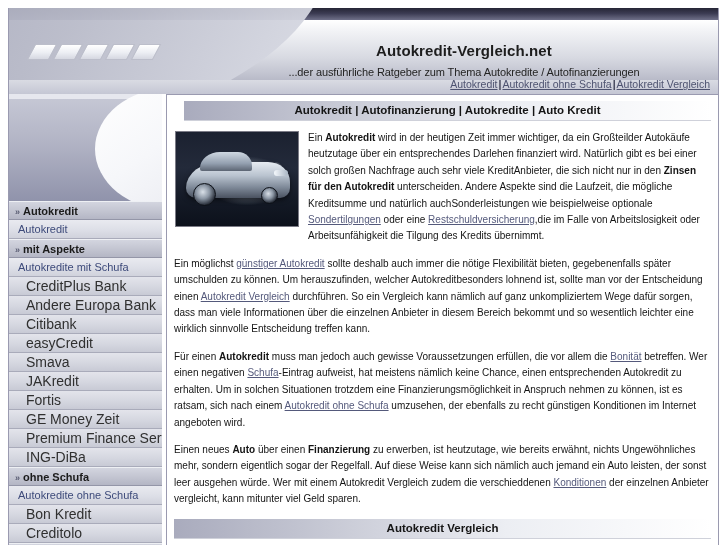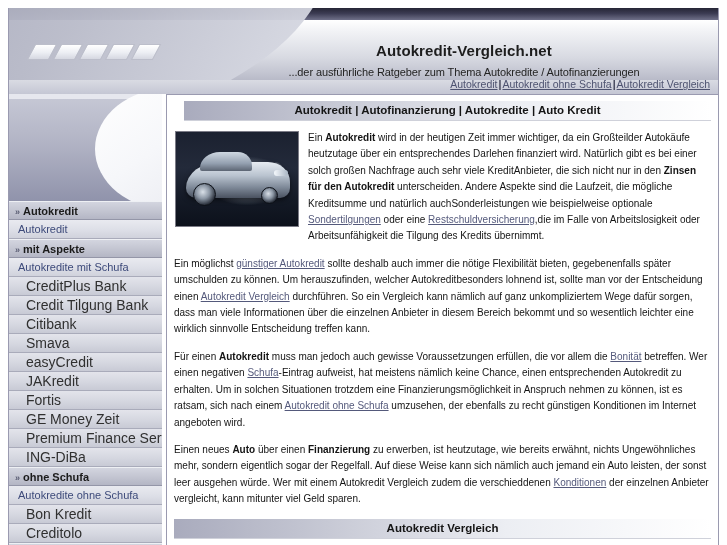--- a/index.html
+++ b/index.html
@@ -271,24 +271,24 @@
       <div class="nav-head">
         <span class="chev">»</span><span>Autokredit</span>
       </div>
       <div class="nav-main">Autokredit</div>
 
       <div class="nav-head">
         <span class="chev">»</span><span>mit Aspekte</span>
       </div>
       <div class="nav-main">Autokredite mit Schufa</div>
       <div class="nav-item">CreditPlus Bank</div>
-      <div class="nav-item">Credit Tilgung Bank</div>
+      <div class="nav-item">Andere Europa Bank</div>
       <div class="nav-item">Citibank</div>
+      <div class="nav-item">easyCredit</div>
       <div class="nav-item">Smava</div>
-      <div class="nav-item">easyCredit</div>
       <div class="nav-item">JAKredit</div>
       <div class="nav-item">Fortis</div>
       <div class="nav-item">GE Money Zeit</div>
       <div class="nav-item">Premium Finance Serv.</div>
       <div class="nav-item">ING-DiBa</div>
 
       <div class="nav-head">
         <span class="chev">»</span><span>ohne Schufa</span>
       </div>
       <div class="nav-main">Autokredite ohne Schufa</div>

